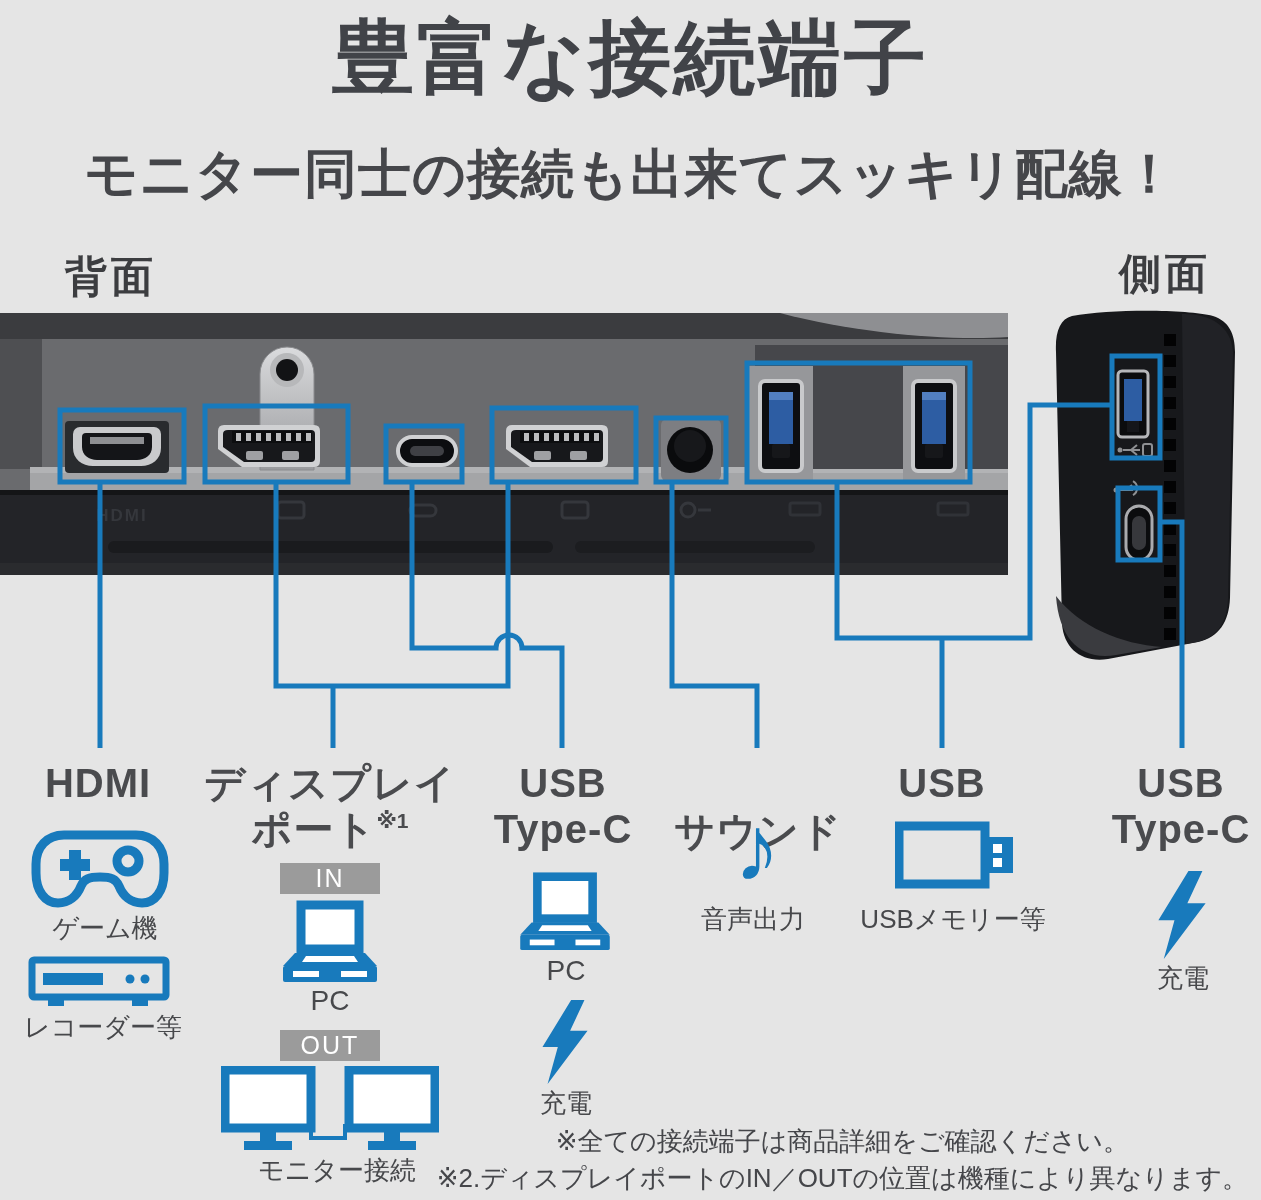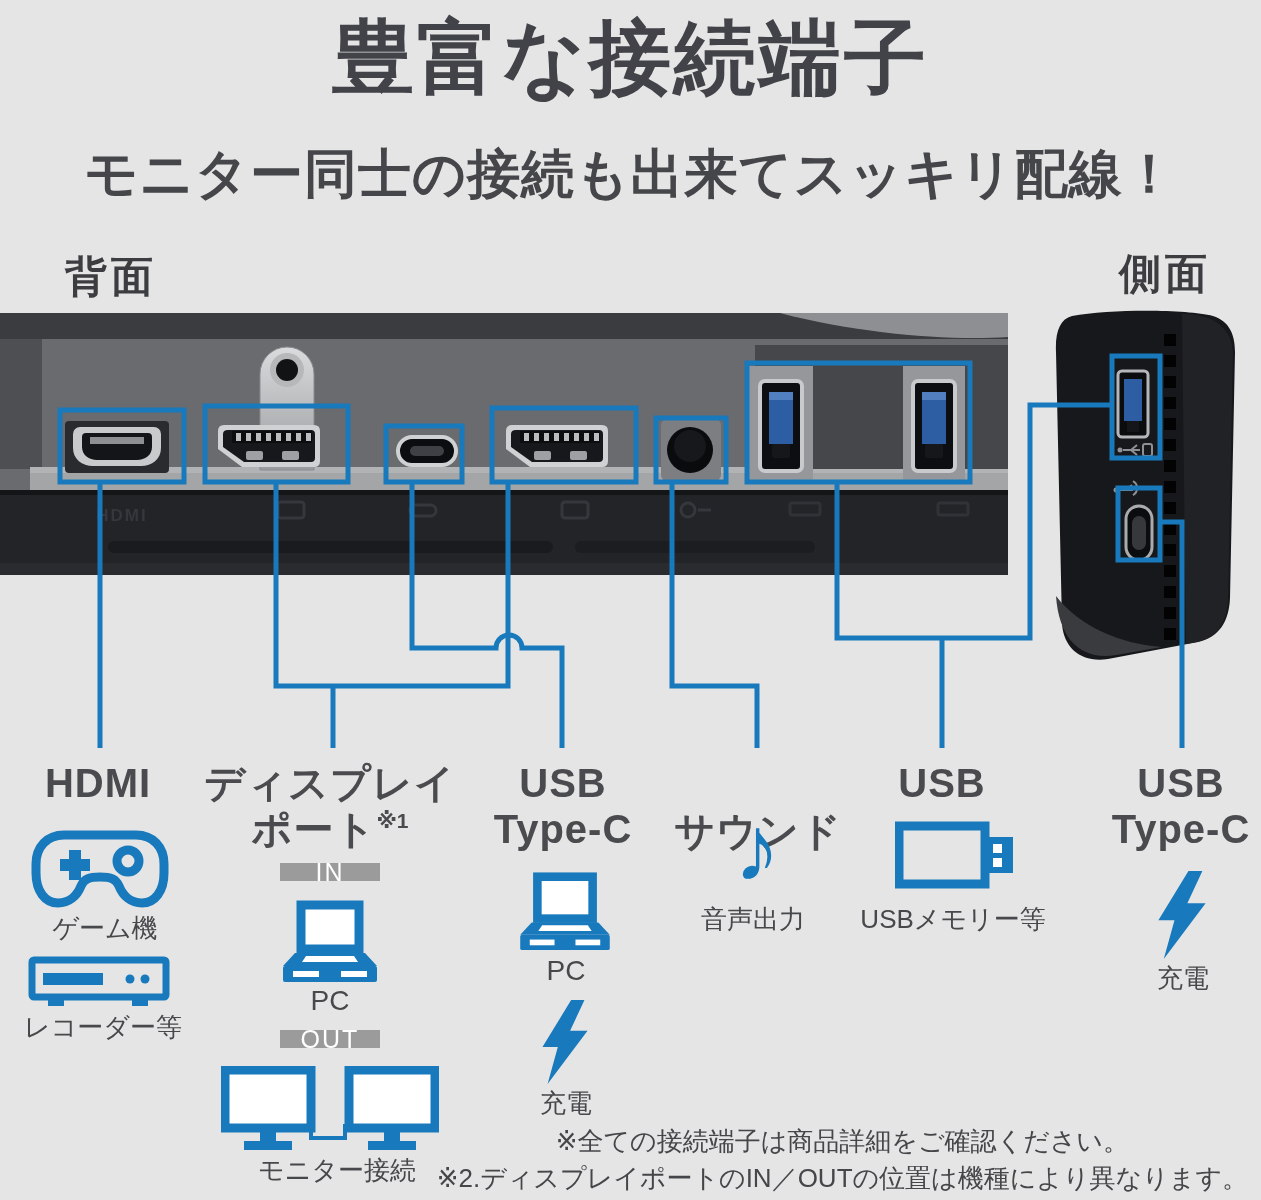--- a/index.html
+++ b/index.html
@@ -8,21 +8,21 @@
     font-family:"Liberation Sans","DejaVu Sans",sans-serif;color:#47484b;
   }
   .abs{position:absolute;}
   .ctr{transform:translateX(-50%);white-space:nowrap;}
   .page-title{top:4px;left:0;width:100%;text-align:center;font-size:82px;font-weight:700;color:#414348;letter-spacing:3px;}
   .page-subtitle{top:128px;left:0;width:100%;text-align:center;font-size:53px;font-weight:700;color:#45464a;letter-spacing:1px;margin-top:11px;}
   .view-label{font-size:42px;font-weight:600;color:#3c3d40;letter-spacing:4px;margin-left:19px;}
   .col-label{font-size:40px;font-weight:600;color:#4a4b4e;text-align:center;line-height:46px;letter-spacing:1px;}
   .col-label .sup{font-size:21px;position:relative;top:-15px;letter-spacing:0;}
   .caption{font-size:26px;color:#47484b;text-align:left;}
-  .badge{width:100px;height:18px;background:#9b9b9b;color:#ffffff;font-size:25px;letter-spacing:2px;
+  .badge{width:100px;height:31px;background:#9b9b9b;color:#ffffff;font-size:25px;letter-spacing:2px;
          display:flex;align-items:center;justify-content:center;}
   .note-glyph{font-size:92px;line-height:84px;color:#187abc;}
   .footnotes{right:13px;top:1123px;text-align:center;font-size:26px;line-height:37px;color:#45464a;}
   svg{display:block;}
 </style>
 </head>
 <body>
 
 <div class="canvas">
 

